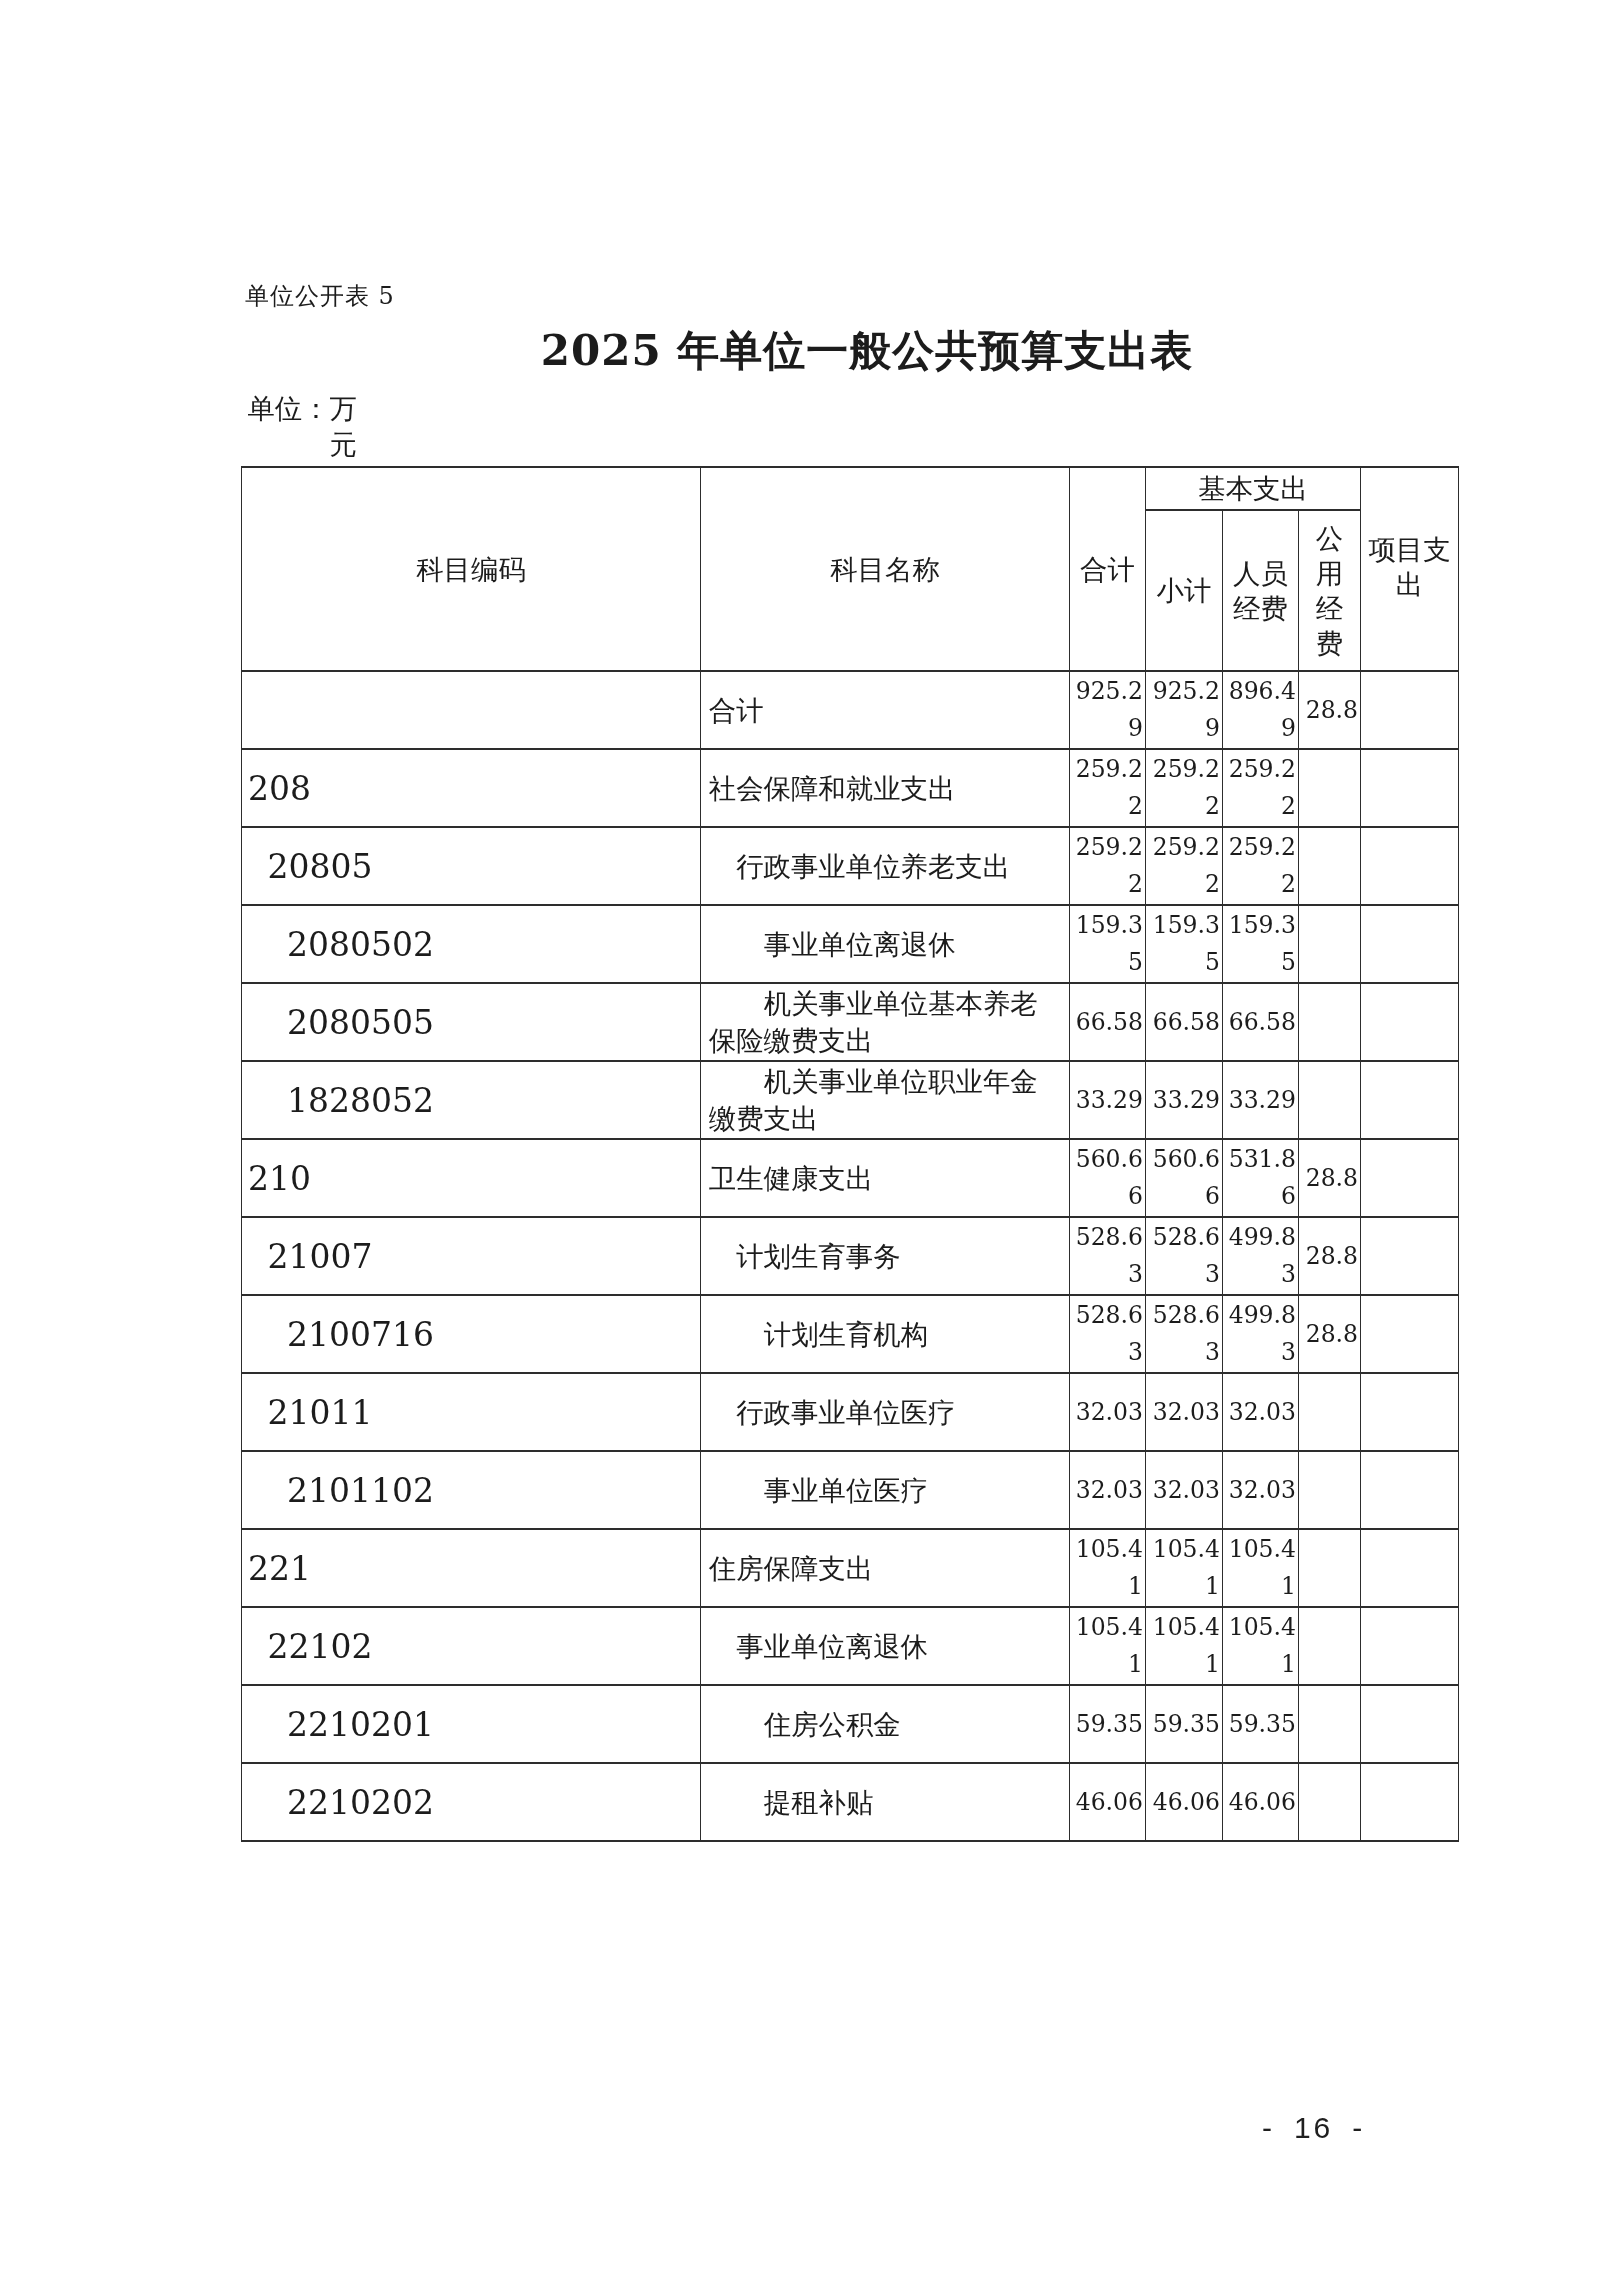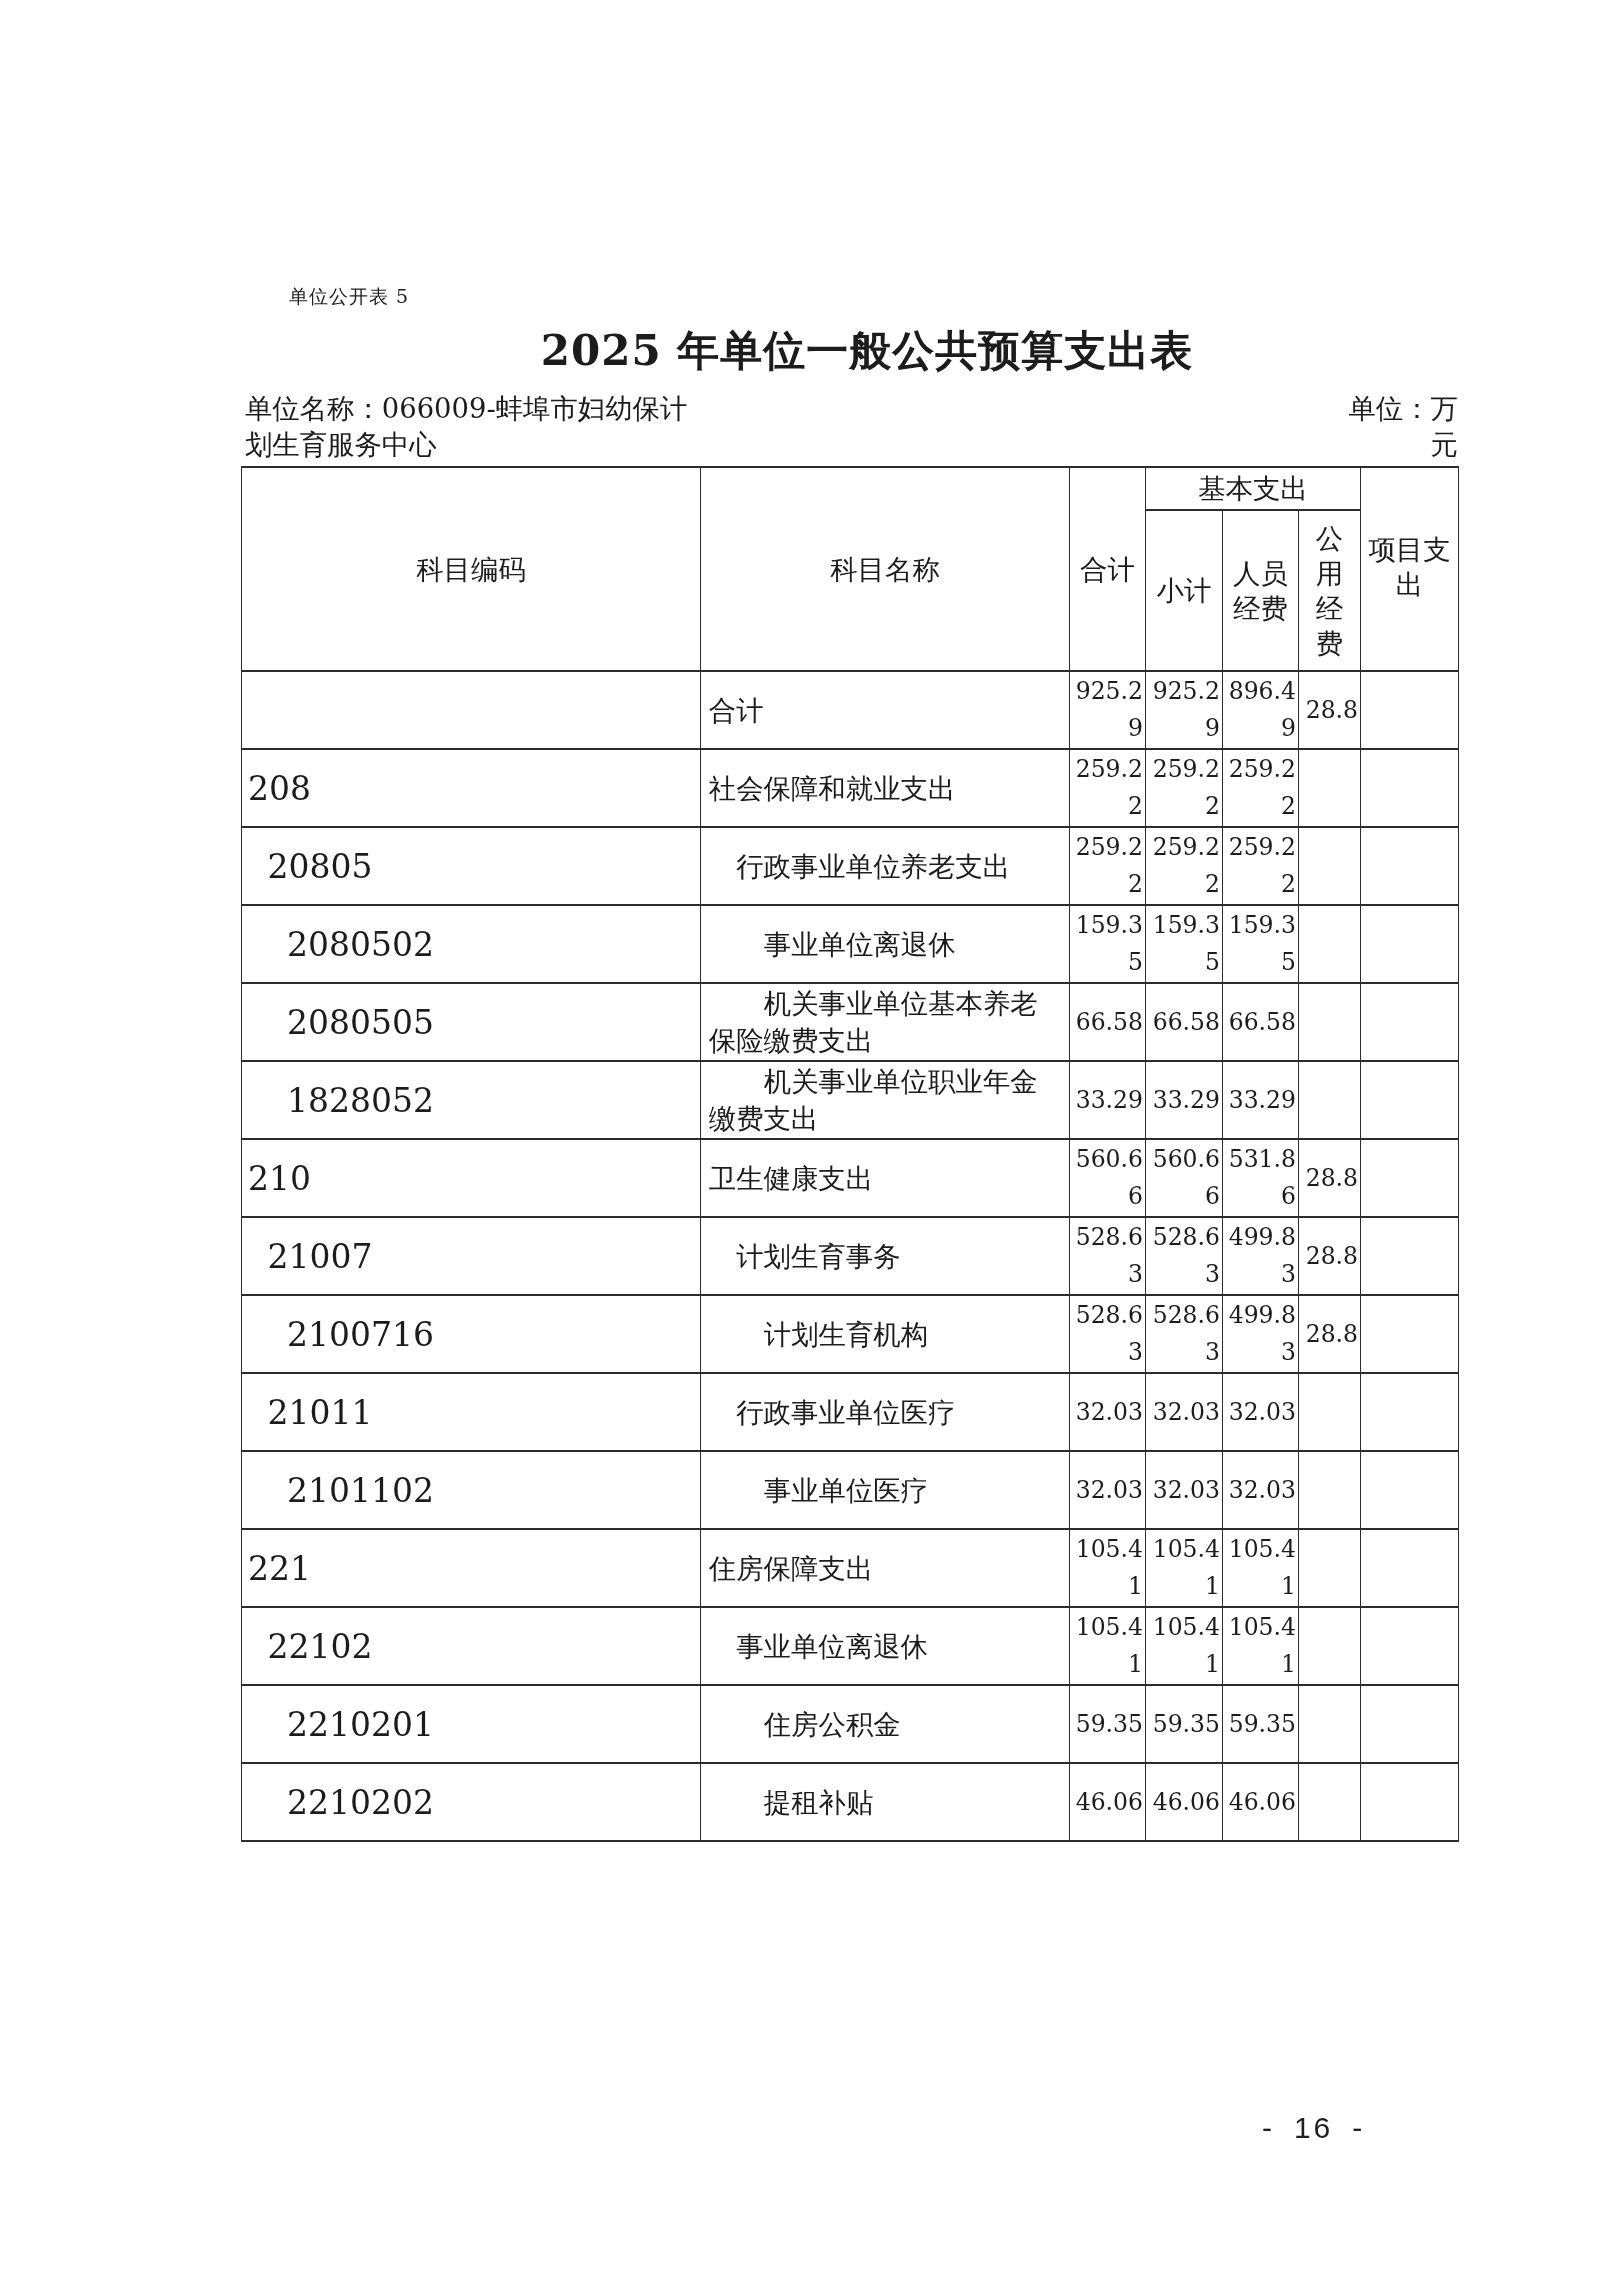--- a/index.html
+++ b/index.html
@@ -17,24 +17,23 @@
   }
   .content {
     position: absolute;
     left: 241px;
     top: 0;
     width: 1217px;
   }
   .doc-label {
     margin-top: 280px;
     padding-left: 3.9px;
-    font-size: 19px;
+    font-size: 24px;
     line-height: 33px;
     letter-spacing: 1px;
-    margin-left: 44px;
   }
   .page-title {
     margin-top: 11.8px;
     padding-left: 35px;
     font-size: 42px;
     font-weight: bold;
     text-align: center;
     line-height: 51px;
     letter-spacing: 1px;
   }
@@ -116,21 +115,20 @@
 </head>
 <body>
 
 <div class="content">
 
   <div class="doc-label">单位公开表 5</div>
 
   <div class="page-title">2025 年单位一般公共预算支出表</div>
 
   <div class="meta">
-    <div class="meta-left">单位名称：066009-蚌埠市妇幼保计划生育服务中心</div>
     <div class="meta-right">单位：万元</div>
   </div>
 
   <table class="budget">
     <colgroup>
       <col style="width:459px">
       <col style="width:369px">
       <col style="width:76px">
       <col style="width:77px">
       <col style="width:76px">

